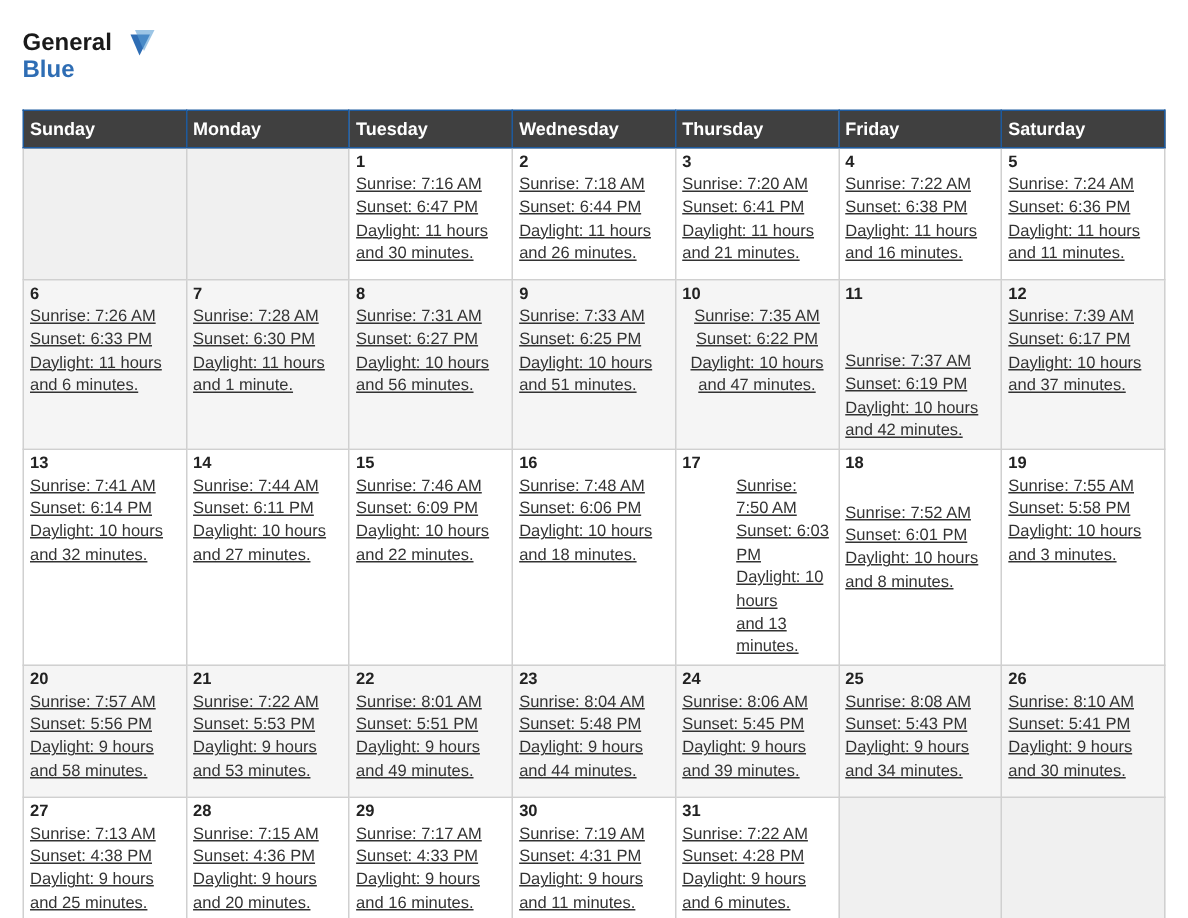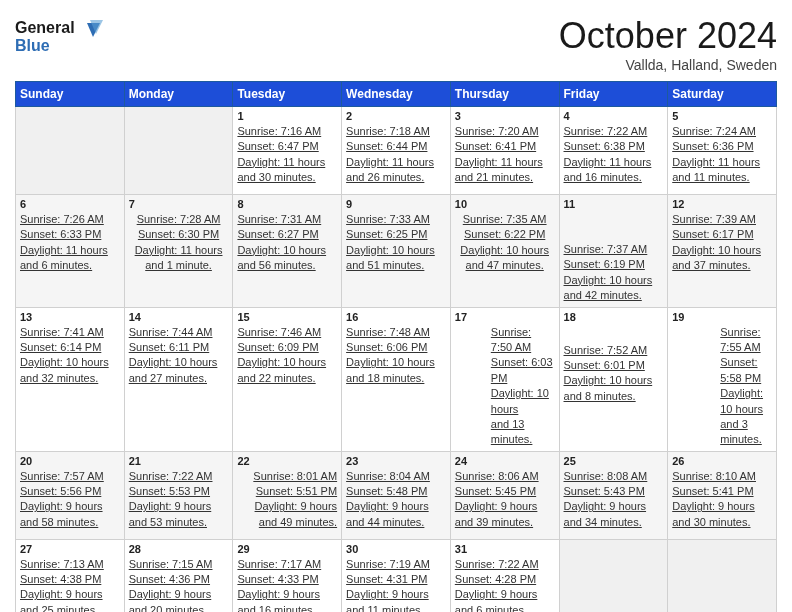--- a/index.html
+++ b/index.html
@@ -12,23 +12,24 @@
     }
     .page {
       width: 792px;
       height: 612px;
       padding: 15px 15px 10px 15px;
       display: flex;
       flex-direction: column;
     }
     .header {
       display: flex;
-      justify-content: space-between;
+      justify-content: flex-start;
       align-items: flex-start;
       margin-bottom: 8px;
+      gap: 40px;
     }
     .logo {
       display: flex;
       align-items: center;
     }
     .title-area {
       text-align: right;
     }
     .month-title {
       font-size: 36px;
@@ -40,21 +41,21 @@
       color: #444;
     }
     .calendar {
       flex: 1;
       border: 1px solid #ccc;
       border-collapse: collapse;
       width: 100%;
       table-layout: fixed;
     }
     .calendar th {
-      background-color: #1d4ed8;
+      background-color: #404040;
       color: white;
       font-size: 12px;
       font-weight: bold;
       padding: 5px 4px;
       text-align: left;
       border: 1px solid #1d5a9e;
     }
     .calendar td {
       vertical-align: top;
       padding: 3px 4px;
@@ -92,24 +93,20 @@
     <div class="logo">
       <div>
         <svg width="90" height="45" viewBox="0 0 90 45">
           <text x="0" y="18" font-family="Arial" font-size="16" font-weight="bold" fill="#1a1a1a">General</text>
           <text x="0" y="36" font-family="Arial" font-size="16" font-weight="bold" fill="#2e6db4">Blue</text>
           <polygon points="72,8 85,8 78,22" fill="#2e6db4"></polygon>
           <polygon points="75,5 88,5 81,19" fill="#5a9fd4" opacity="0.6"></polygon>
         </svg>
       </div>
     </div>
-    <div class="title-area">
-      <div class="month-title">October 2024</div>
-      <div class="location">Vallda, Halland, Sweden</div>
-    </div>
   </div>
 
   <table class="calendar">
     <thead>
       <tr>
       <th>Sunday</th>
           <th>Monday</th>
           <th>Tuesday</th>
           <th>Wednesday</th>
           <th>Thursday</th>
@@ -160,21 +157,21 @@
         <tr>
           <td>
             <div class="day-num">6</div>
             <div class="day-info" style="white-space: pre-line;">Sunrise: 7:26 AM
 Sunset: 6:33 PM
 Daylight: 11 hours
 and 6 minutes.</div>
           </td>
           <td>
             <div class="day-num">7</div>
-            <div class="day-info" style="white-space: pre-line; text-align: center;">Sunrise: 7:28 AM
+            <div class="day-info" style="white-space: pre-line;">Sunrise: 7:28 AM
 Sunset: 6:30 PM
 Daylight: 11 hours
 and 1 minute.</div>
           </td>
           <td>
             <div class="day-num">8</div>
             <div class="day-info" style="white-space: pre-line;">Sunrise: 7:31 AM
 Sunset: 6:27 PM
 Daylight: 10 hours
 and 56 minutes.</div>
@@ -246,21 +243,21 @@
           </td>
           <td>
             <div class="day-num">18</div>
             <div class="day-info" style="white-space: pre-line; margin-top: 20px;">Sunrise: 7:52 AM
 Sunset: 6:01 PM
 Daylight: 10 hours
 and 8 minutes.</div>
           </td>
           <td>
             <div class="day-num">19</div>
-            <div class="day-info" style="white-space: pre-line; margin-left: 48px;">Sunrise: 7:55 AM
+            <div class="day-info" style="white-space: pre-line;">Sunrise: 7:55 AM
 Sunset: 5:58 PM
 Daylight: 10 hours
 and 3 minutes.</div>
           </td>
         </tr>
         <tr>
           <td>
             <div class="day-num">20</div>
             <div class="day-info" style="white-space: pre-line;">Sunrise: 7:57 AM
 Sunset: 5:56 PM
@@ -269,21 +266,21 @@
           </td>
           <td>
             <div class="day-num">21</div>
             <div class="day-info" style="white-space: pre-line;">Sunrise: 7:22 AM
 Sunset: 5:53 PM
 Daylight: 9 hours
 and 53 minutes.</div>
           </td>
           <td>
             <div class="day-num">22</div>
-            <div class="day-info" style="white-space: pre-line; text-align: right;">Sunrise: 8:01 AM
+            <div class="day-info" style="white-space: pre-line;">Sunrise: 8:01 AM
 Sunset: 5:51 PM
 Daylight: 9 hours
 and 49 minutes.</div>
           </td>
           <td>
             <div class="day-num">23</div>
             <div class="day-info" style="white-space: pre-line;">Sunrise: 8:04 AM
 Sunset: 5:48 PM
 Daylight: 9 hours
 and 44 minutes.</div>

